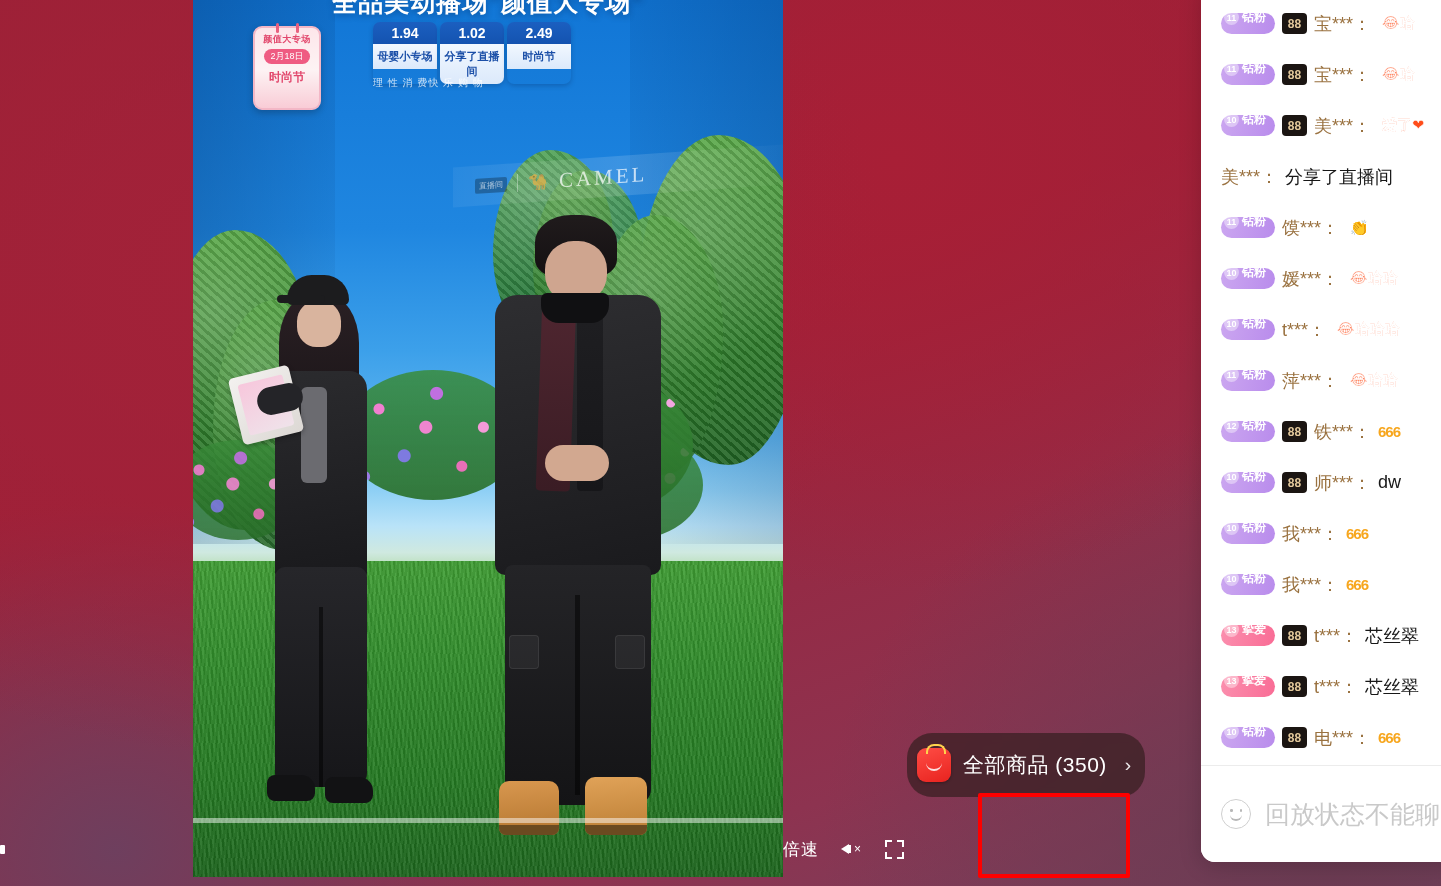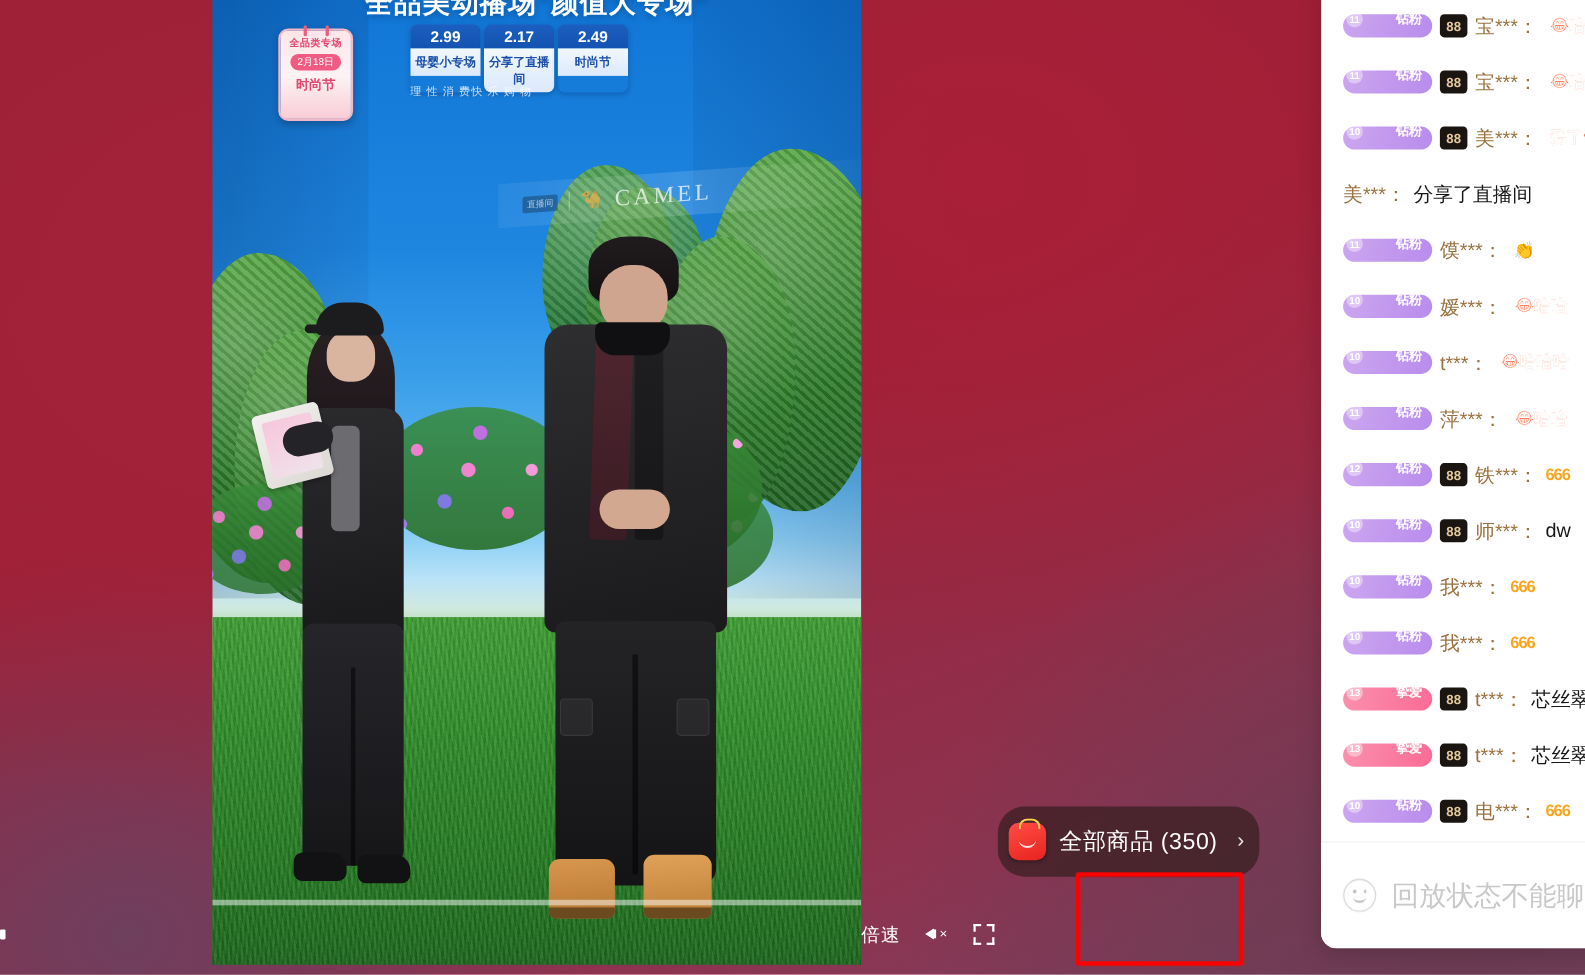--- a/index.html
+++ b/index.html
@@ -251,32 +251,32 @@
   }
   #chat-list {
     flex: 1; overflow: hidden;
     padding: 16px 0 6px 20px;
   }
   .chat-row {
     display: flex; align-items: center; gap: 7px;
     height: 51px; white-space: nowrap;
   }
   .lvl-badge {
-    display: inline-flex; align-items: center; gap: 14px;
+    display: inline-flex; align-items: center; gap: 3px;
     height: 21px; padding: 0 9px 12px 3px; border-radius: 11px;
     font-size: 12px; font-weight: 700; color: #fff; flex: none;
   }
   .lvl-badge.diamond { background: linear-gradient(100deg, #cba6f0, #b98cec); }
   .lvl-badge.love    { background: linear-gradient(100deg, #fb8fae, #f96c95); }
   .lvl-num {
     display: inline-flex; align-items: center; justify-content: center;
     width: 15px; height: 15px; border-radius: 50%;
     background: rgba(255,255,255,.40); font-size: 9px; font-weight: 700; color: #fff;
   }
-  .lvl-text { font-size: 12px; margin-left: 16px; }
+  .lvl-text { font-size: 12px; }
   .vip88 {
     display:inline-flex; align-items:center; justify-content:center;
     width: 25px; height: 21px; border-radius: 4px;
     background: #1b1512; color: #e3c89b; font-size: 12px; font-weight: 700;
     font-family: "Liberation Sans", sans-serif; flex: none;
   }
   .chat-user { color: #9a7240; font-size: 18px; flex: none; }
   .chat-text { font-size: 18px; color: #171717; }
   .emoji { font-size: 17px; }
   .sticker {
@@ -333,32 +333,32 @@
     <span class="camel-name">CAMEL</span>
   </div>
 
   <div class="stage-headline">全品美动播场"颜值大专场"</div>
 
   <div class="calendar-card">
     <div class="cal-rings">
         <i></i>
         <i></i>
       </div>
-    <div class="cal-title">全品类专场</div>
+    <div class="cal-title">颜值大专场</div>
     <div class="cal-date">2月18日</div>
     <div class="cal-label">时尚节</div>
   </div>
 
   <div class="schedule">
     <div class="sched-item">
-      <div class="sched-date">2.99</div>
+      <div class="sched-date">1.94</div>
       <div class="sched-name">母婴小专场</div>
     </div>
     <div class="sched-item">
-      <div class="sched-date">2.17</div>
+      <div class="sched-date">1.02</div>
       <div class="sched-name">分享了直播间</div>
     </div>
     <div class="sched-item">
       <div class="sched-date">2.49</div>
       <div class="sched-name">时尚节</div>
     </div>
   </div>
   <div class="slogan">
     <span>理 性 消 费</span>
     <span>快 乐 购 物</span>

